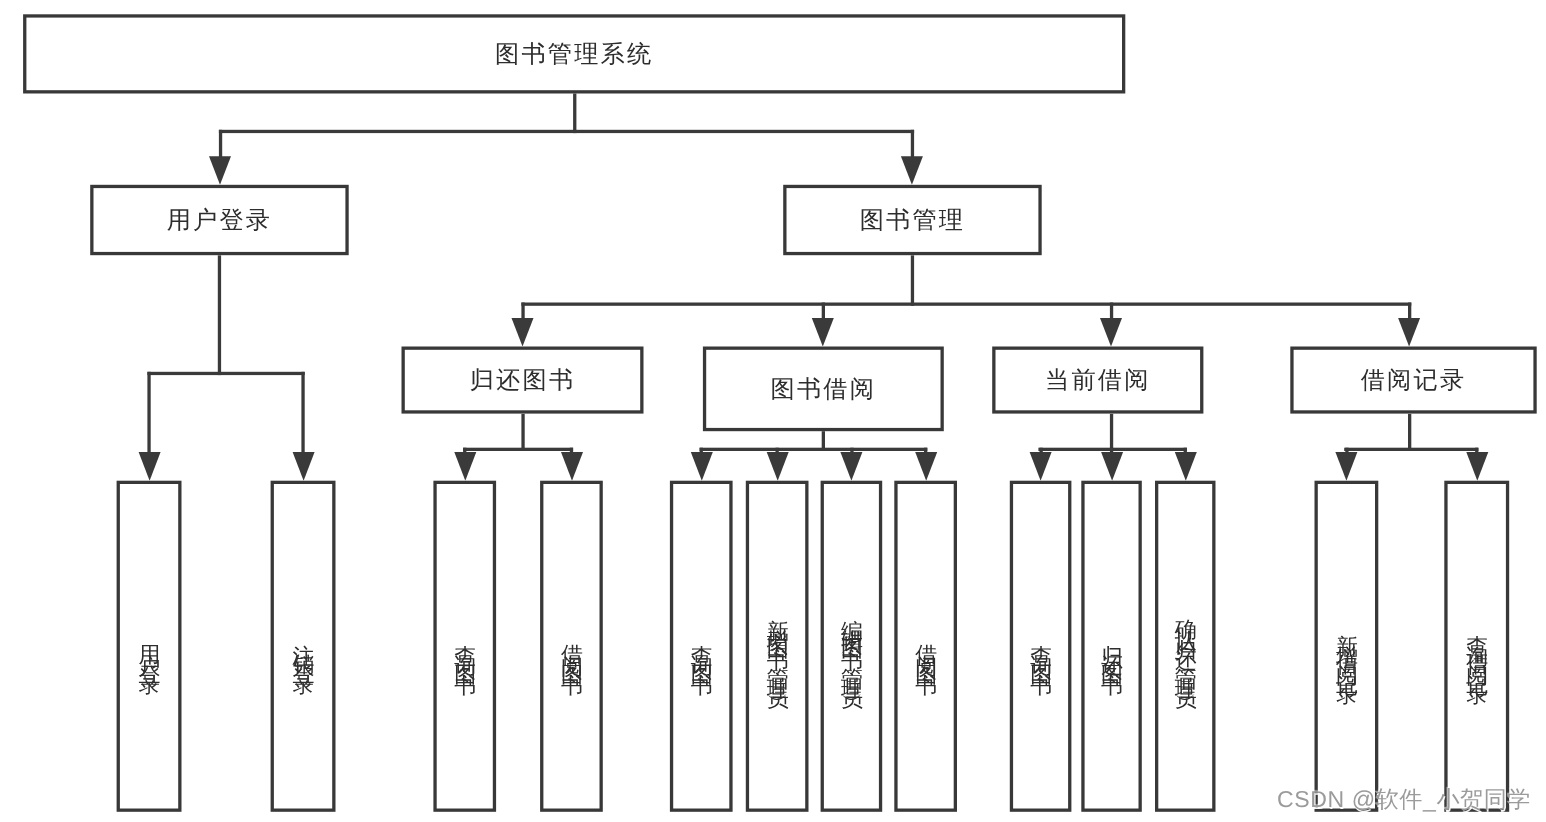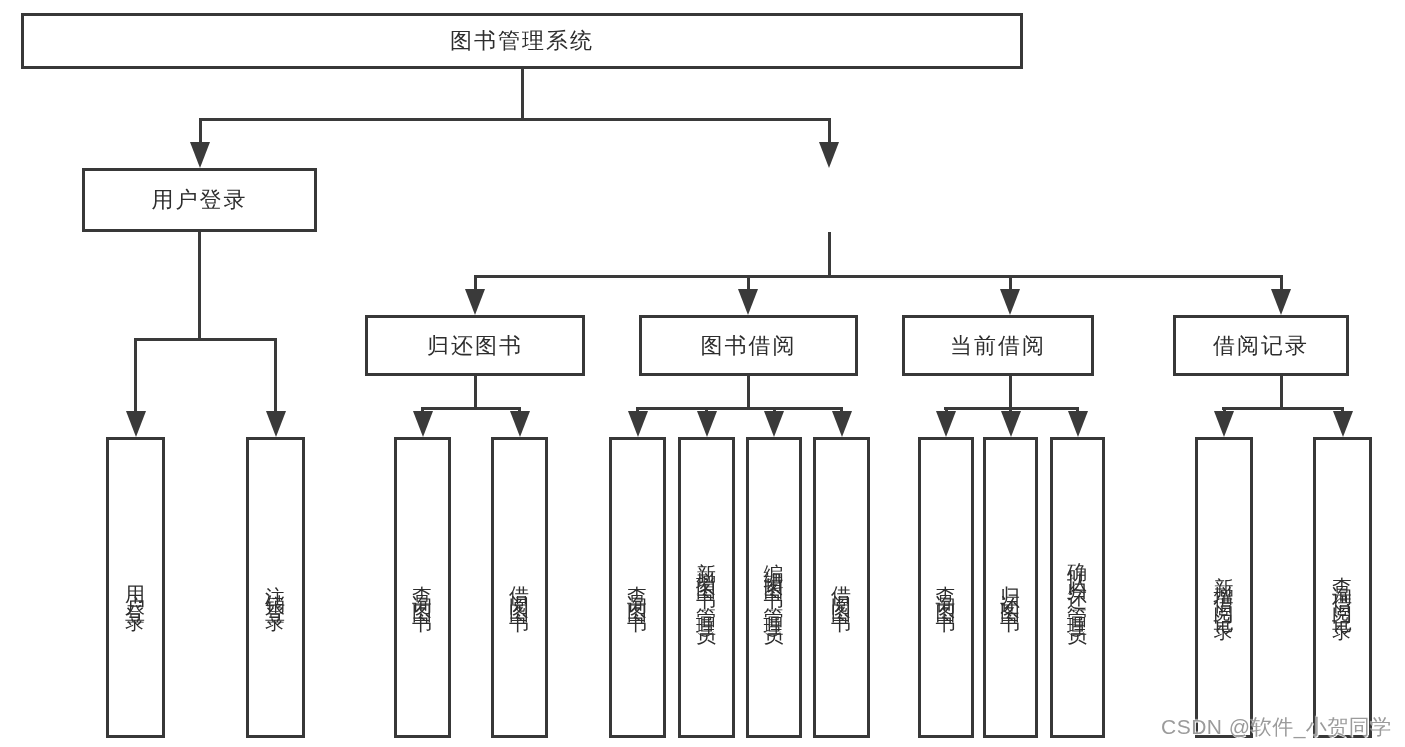--- a/index.html
+++ b/index.html
@@ -101,38 +101,41 @@
   <div class="arrow" style="left:627.5px;  top:411px;"></div>
   <div class="arrow" style="left:696.5px;  top:411px;"></div>
   <div class="arrow" style="left:764px;    top:411px;"></div>
   <div class="arrow" style="left:831.5px;  top:411px;"></div>
   <div class="arrow" style="left:936px;    top:411px;"></div>
   <div class="arrow" style="left:1000.5px; top:411px;"></div>
   <div class="arrow" style="left:1067.5px; top:411px;"></div>
   <div class="arrow" style="left:1214px;   top:411px;"></div>
   <div class="arrow" style="left:1332.5px; top:411px;"></div>
 
-  <div class="node node-h" style="left:21px; top:13px; width:1002px; height:56px;">
+  <div class="node node-h" style="left:21px; top:13px; width:1002px; height:72px;">
     <span>图书管理系统</span>
   </div>
 
   <div class="node node-h" style="left:82px; top:168px; width:235px; height:64px;">
     <span>用户登录</span>
   </div>
+  <div class="node node-h" style="left:712px; top:168px; width:235px; height:64px;">
+    <span>图书管理</span>
+  </div>
 
   <div class="node node-h" style="left:365px; top:315px; width:220px; height:61px;">
     <span>归还图书</span>
   </div>
-  <div class="node node-h" style="left:639px; top:315px; width:219px; height:61px;">
+  <div class="node node-h" style="left:639px; top:315px; width:219px; height:77px;">
     <span>图书借阅</span>
   </div>
   <div class="node node-h" style="left:902px; top:315px; width:192px; height:61px;">
     <span>当前借阅</span>
   </div>
-  <div class="node node-h" style="left:1173px; top:315px; width:176px; height:61px;">
+  <div class="node node-h" style="left:1173px; top:315px; width:224px; height:61px;">
     <span>借阅记录</span>
   </div>
 
   <div class="node" style="left:106px; top:437px; width:59px; height:301px;">
     <span class="vtext">用户登录</span>
   </div>
   <div class="node" style="left:246px; top:437px; width:59px; height:301px;">
     <span class="vtext">注销登录</span>
   </div>
   <div class="node" style="left:394px; top:437px; width:57px; height:301px;">

